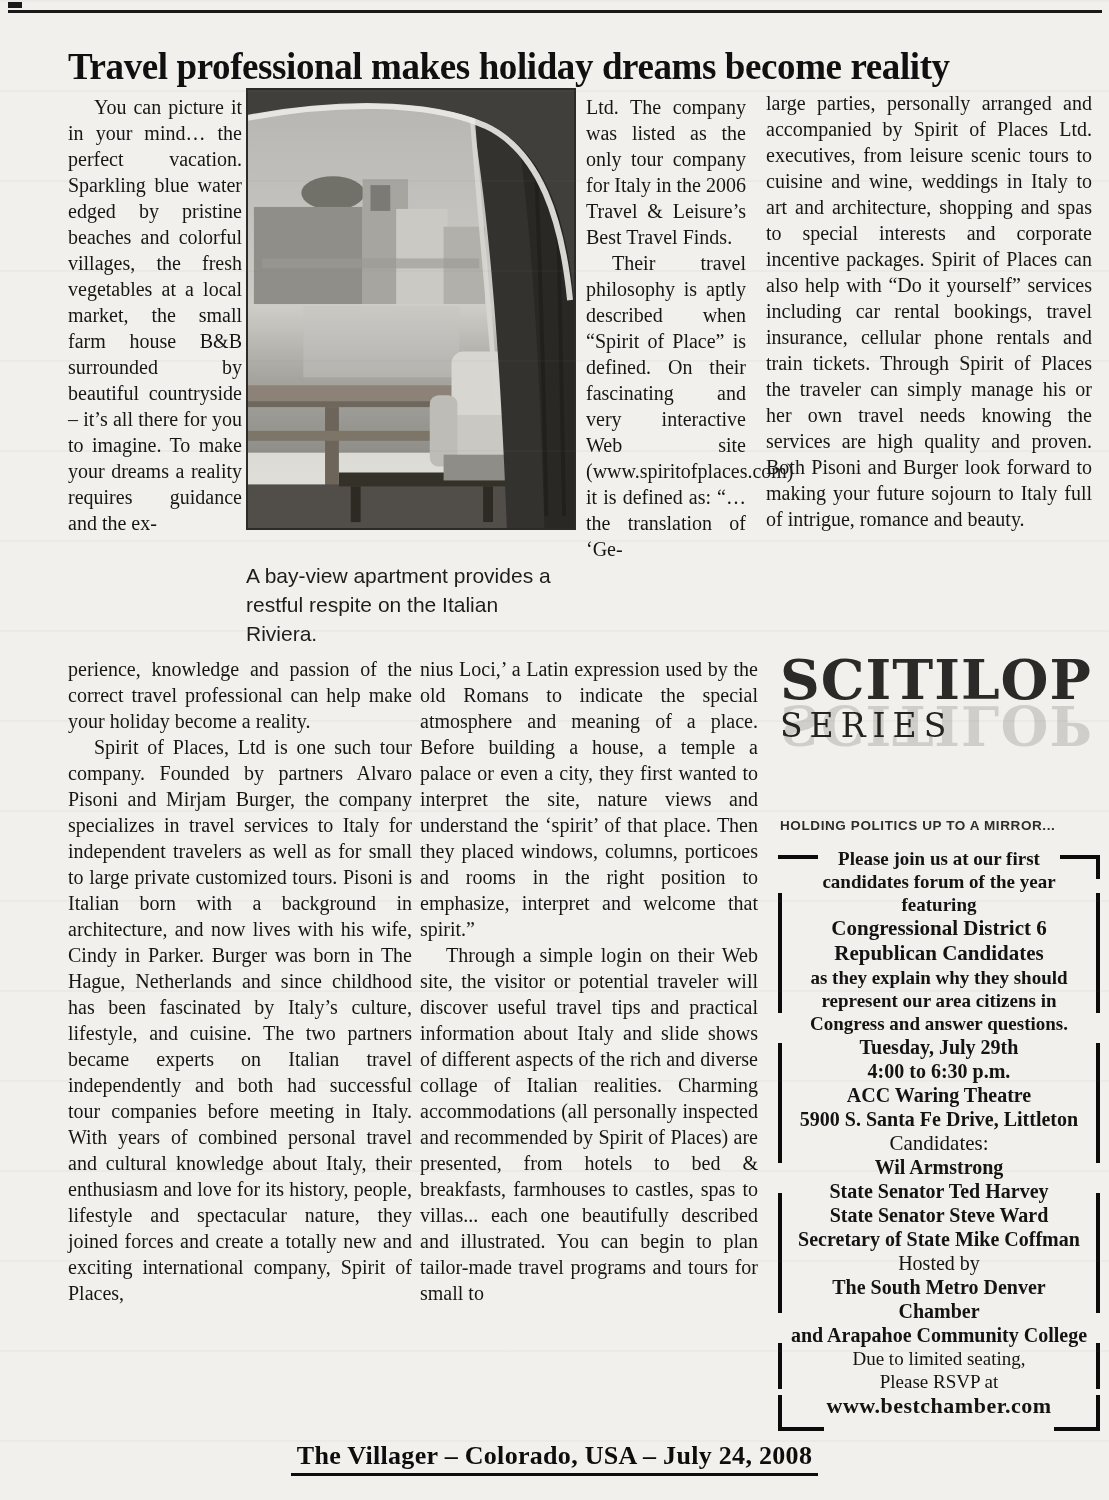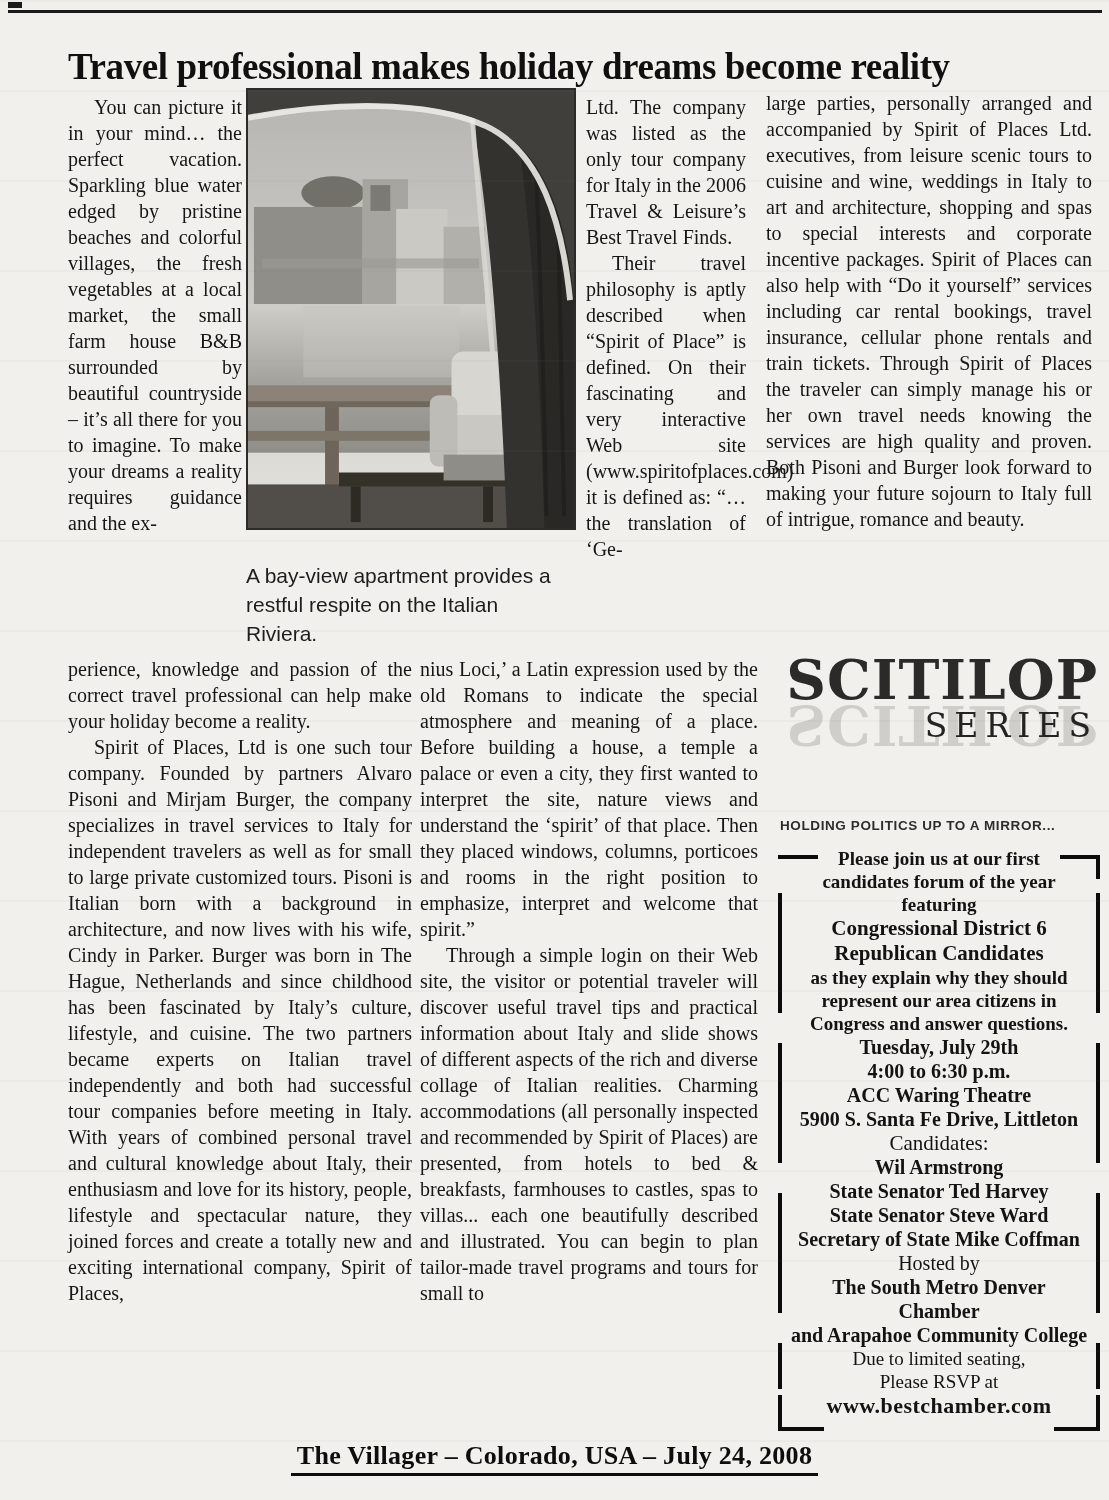--- a/index.html
+++ b/index.html
@@ -37,21 +37,21 @@
   }
   .photo-frame svg{display:block;width:100%;height:100%;}
   .caption{
     left:246px;top:540px;width:322px;
     font-family:"Liberation Sans", sans-serif;
     font-size:21px;line-height:29px;color:#1d1d1d;text-align:left;
   }
 
   
   .ad{left:780px;top:652px;width:318px;}
-  .ad-logo{position:relative;height:152px;text-align:right;}
+  .ad-logo{position:relative;height:152px;text-align:left;}
   .ad-logo .main{
     position:relative;z-index:2;
     font-family:"DejaVu Serif","Liberation Serif",serif;
     font-size:55px;font-weight:700;letter-spacing:1px;color:#2b2a29;line-height:1;
   }
   .ad-logo .reflect{
     position:absolute;left:0;right:0;top:46px;z-index:1;
     font-family:"DejaVu Serif","Liberation Serif",serif;
     font-size:55px;font-weight:700;letter-spacing:1px;line-height:1;
     transform:scaleY(-1);opacity:0.20;color:#4a4948;

